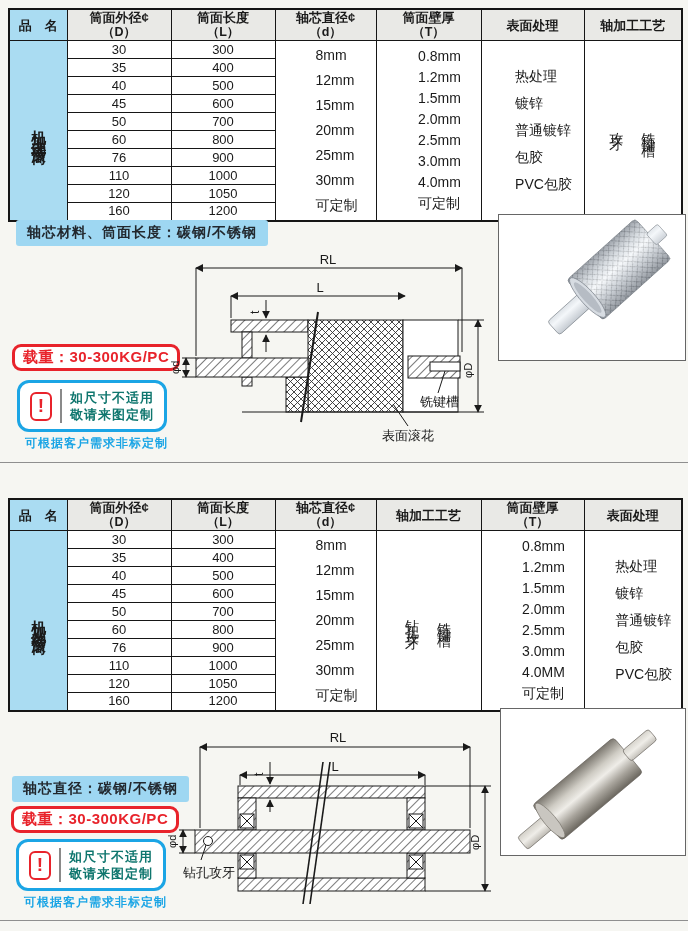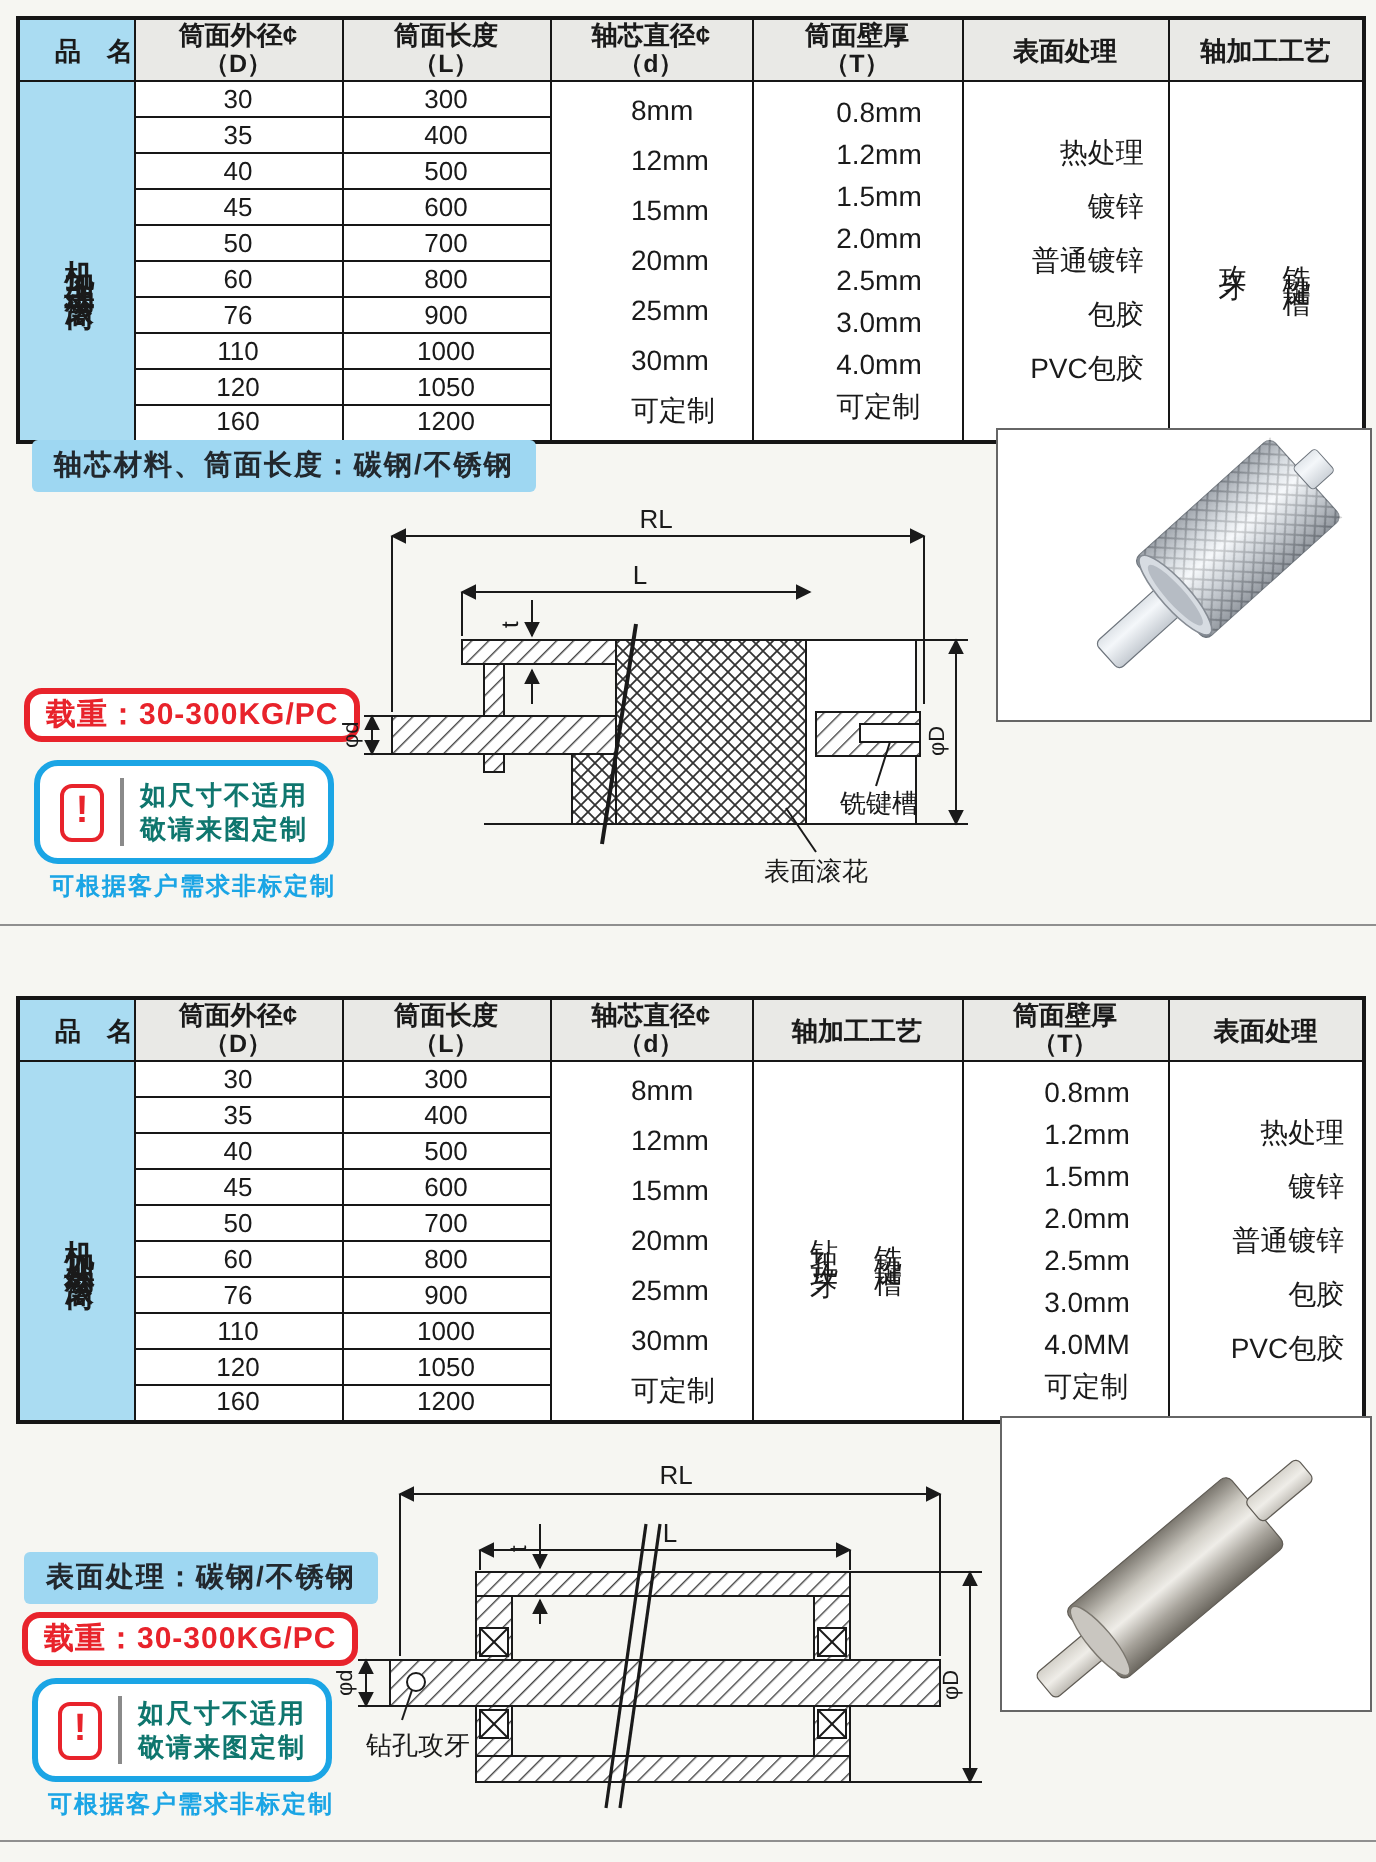--- a/index.html
+++ b/index.html
@@ -5,28 +5,28 @@
   * { margin:0; padding:0; box-sizing:border-box; }
   body { background:#e9e9e5; font-family:"Liberation Sans","DejaVu Sans",sans-serif; color:#1a1a1a; }
   .page { position:relative; width:688px; height:931px; background:#f6f6f2; overflow:hidden; }
   .divider { position:absolute; left:0; width:688px; height:1px; background:#8f8f8f; }
 
   
   table.spec { position:absolute; left:8px; border-collapse:collapse; table-layout:fixed; background:#fff; border:2px solid #161616; }
   table.spec th, table.spec td { border:1px solid #161616; text-align:center; vertical-align:middle; padding:0; }
   table.spec th { background:#e9e9e6; font-size:13px; font-weight:bold; height:26px; line-height:15px; }
   table.spec th .th-s { font-weight:bold; font-size:12.5px; }
-  table.spec th.blue, table.spec td.lbl { background:#aadcf2;text-align:right; }
+  table.spec th.blue, table.spec td.lbl { background:#aadcf2; }
   td.num { font-size:13px; height:18px; line-height:16px; }
   td.lbl .vtxt { writing-mode:vertical-rl; text-orientation:upright; font-weight:bold; font-size:15px; letter-spacing:4px; margin:0 auto; }
   td.list { font-size:14px; }
   td.list .inner { display:inline-block; text-align:left;margin-left:22px; }
   td.list.shaftd .inner div { line-height:25px; }
   td.list.wall  .inner div { line-height:21px; }
-  td.list.surf  .inner div { line-height:27px;text-align:right; }
+  td.list.surf  .inner div { line-height:27px; }
   td.proc .pr { display:flex; justify-content:center; gap:14px; }
   td.proc .pr span { writing-mode:vertical-rl; text-orientation:upright; font-size:14px; letter-spacing:6px; }
   td.proc .pr.top { align-items:flex-start; }
   td.proc .pr.mid { align-items:center; }
 
   
   .note-badge { position:absolute; background:#9ed7f2; color:#22282e; font-weight:bold; font-size:14px; padding:4px 11px; border-radius:3px; letter-spacing:1px; }
   .load-badge { position:absolute; background:#fff; border:3px solid #e8232b; border-radius:9px; color:#e8232b; font-weight:bold; font-size:15px; padding:1px 8px; letter-spacing:0.5px; white-space:nowrap;text-align:right; }
   .notice-box { position:absolute; background:#fff; border:3px solid #1ba5e5; border-radius:12px; display:flex; align-items:center; gap:8px; padding:6px 10px; }
   .warn-icon { width:22px; height:29px; border:2px solid #e8232b; border-radius:6px; color:#e8232b; font-weight:bold; font-size:19px; display:flex; align-items:center; justify-content:center; }
@@ -323,21 +323,21 @@
           <td class="num">120</td>
           <td class="num">1050</td>
         </tr>
     <tr>
           <td class="num">160</td>
           <td class="num">1200</td>
         </tr>
   </tbody>
     </table>
 
-  <div class="note-badge" style="left:12px; top:776px;">表面处理：碳钢/不锈钢</div>
+  <div class="note-badge" style="left:12px; top:776px;">轴芯直径：碳钢/不锈钢</div>
   <div class="load-badge" style="left:11px; top:806px;">载重：30-300KG/PC</div>
   <div class="notice-box" style="left:16px; top:839px;">
     <div class="warn-icon">!</div>
     <div class="notice-sep"></div>
     <div class="notice-txt">
       <div>如尺寸不适用</div>
         <div>敬请来图定制</div>
     </div>
   </div>
   <div class="custom-note" style="left:24px; top:894px;">可根据客户需求非标定制</div>

